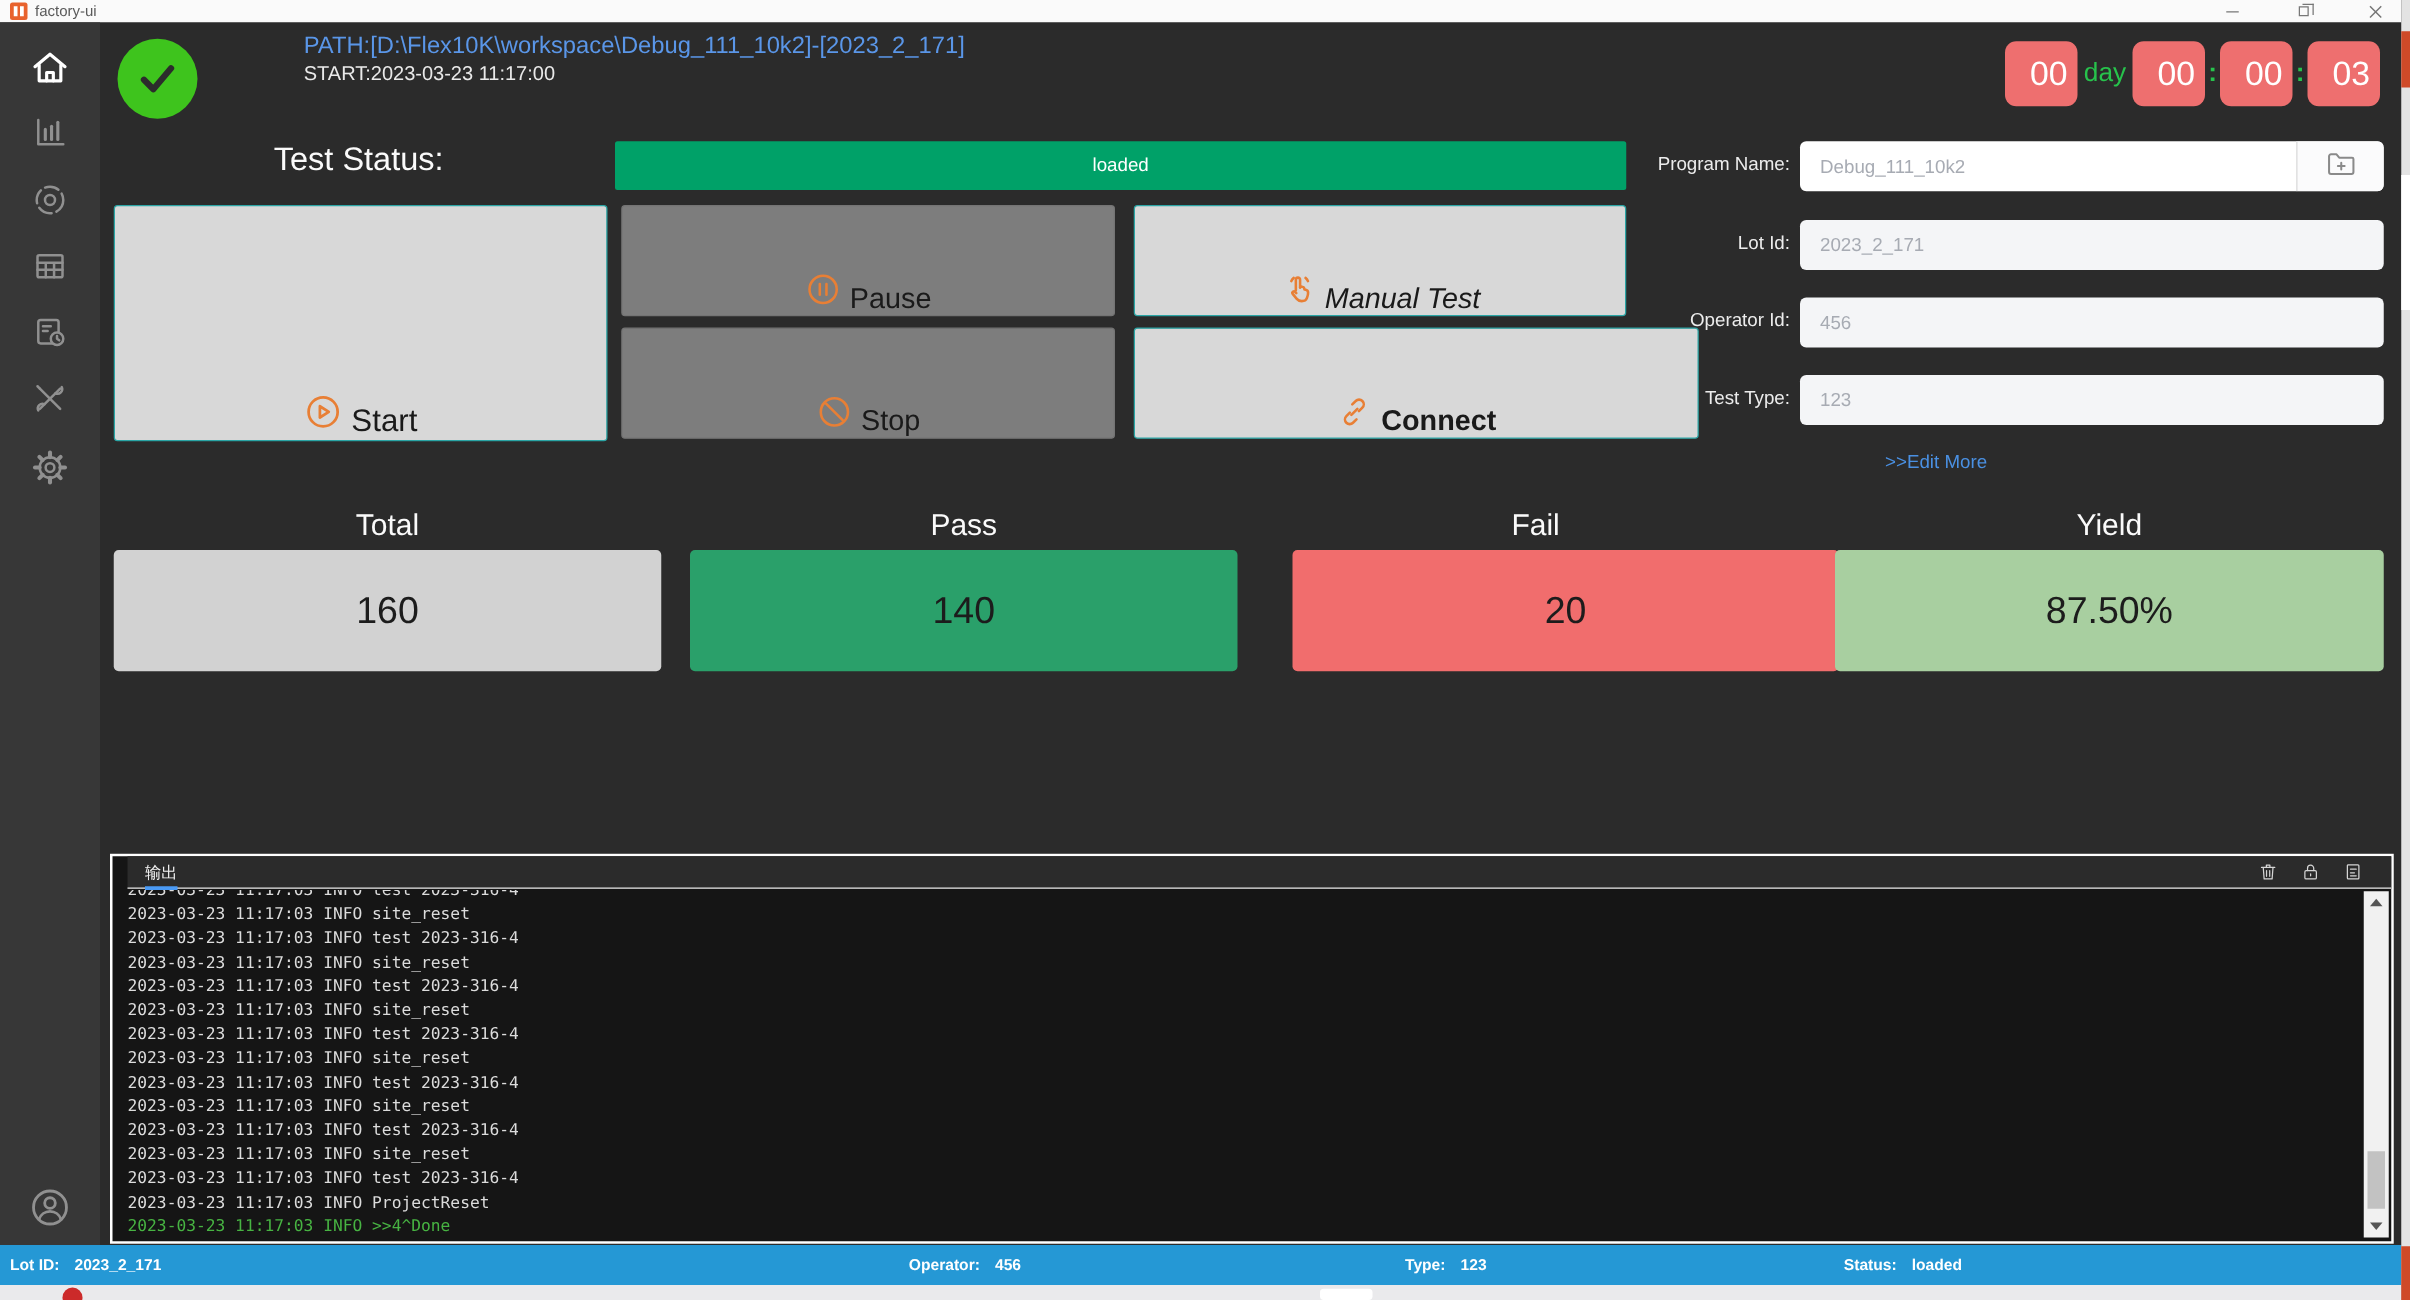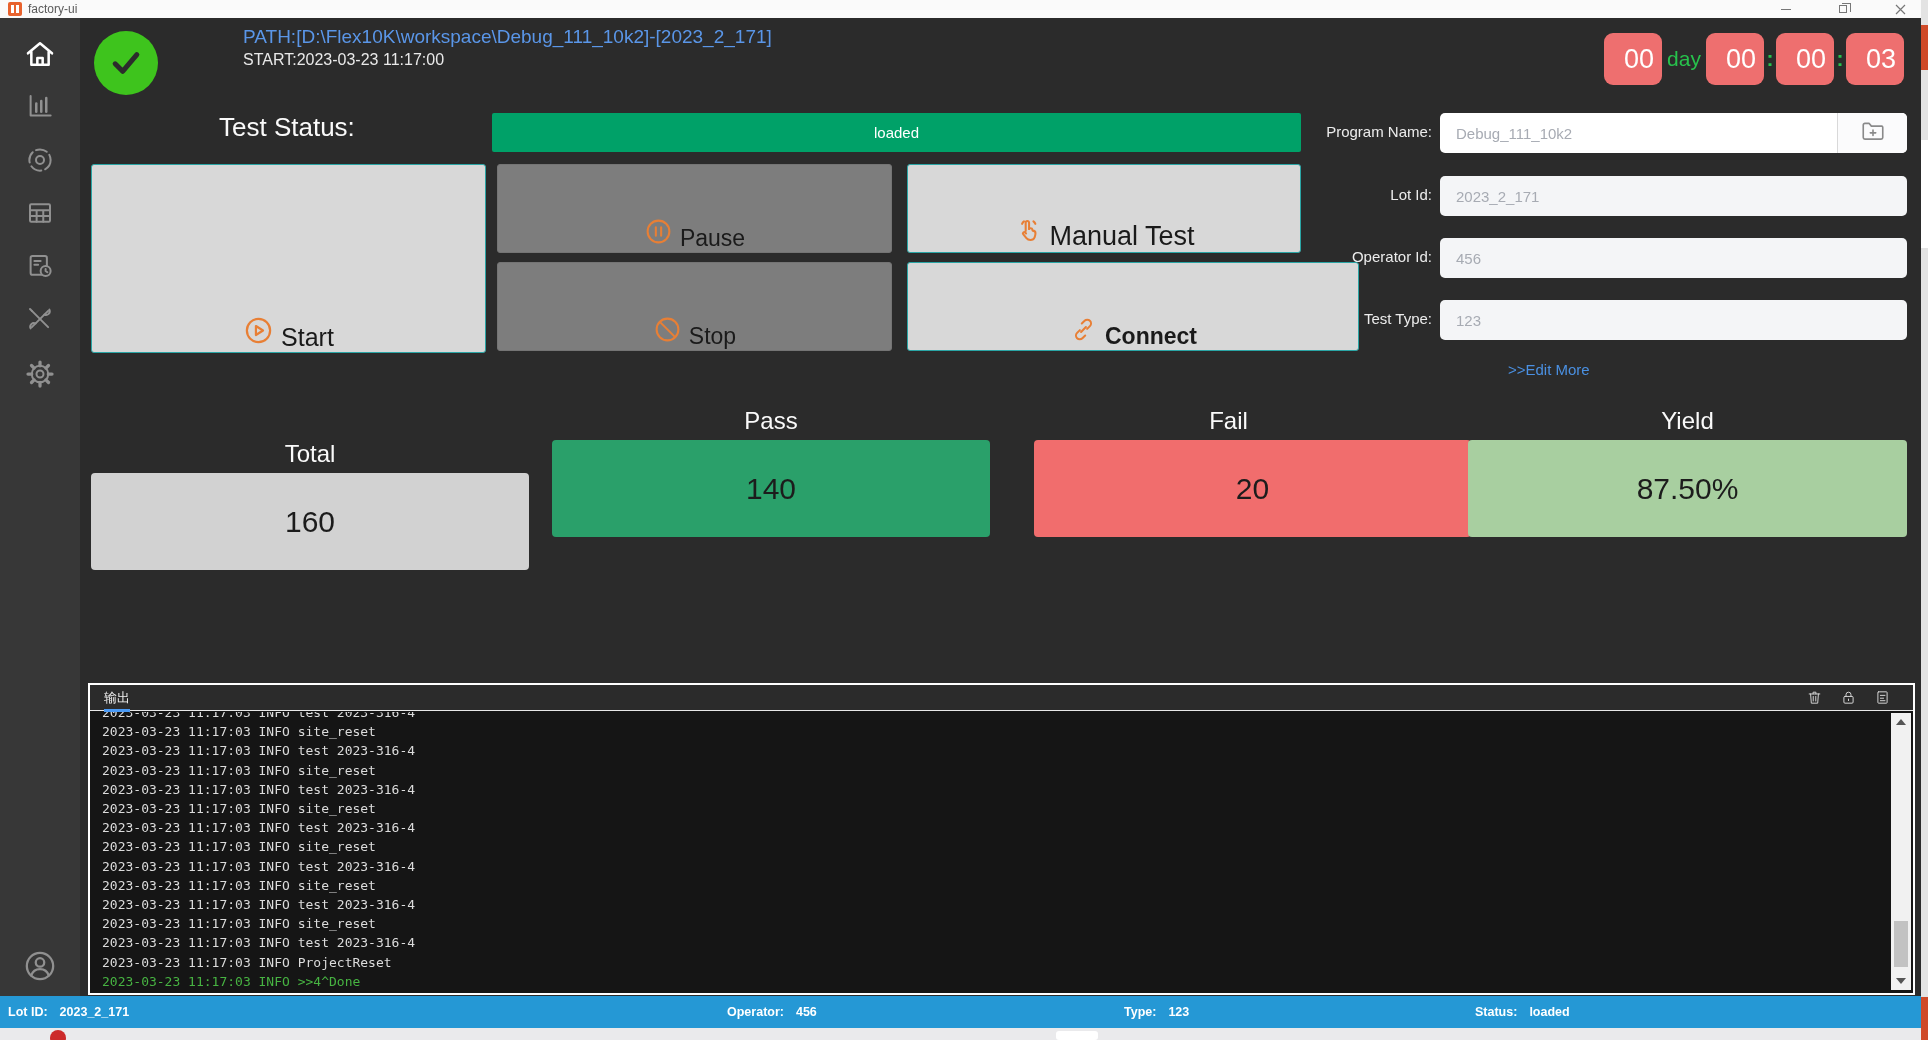--- a/index.html
+++ b/index.html
@@ -40,48 +40,48 @@
   .test-status-label { position:absolute; left:219px; top:112px; font-size:26px; color:#fafafa; }
   .loaded-bar { position:absolute; left:492px; top:113px; width:809px; height:39px; background:#00a168; border-radius:2px; color:#fff; font-size:15px; display:flex; align-items:center; justify-content:center; }
 
   
   .ctl-btn { position:absolute; display:flex; align-items:flex-end; justify-content:center; gap:7px; border-radius:3px; color:#1a1a1a; }
   .ctl-light { background:#d8d8d8; border:1px solid #2aa5a5; }
   .ctl-dark { background:#7d7d7d; border:1px solid #747474; }
   .btn-start { left:91px; top:164px; width:395px; height:189px; font-size:25px; }
   .btn-pause { left:497px; top:164px; width:395px; height:89px; font-size:23px; }
   .btn-stop { left:497px; top:262px; width:395px; height:89px; font-size:23px; }
-  .btn-manual { left:907px; top:164px; width:394px; height:89px; font-size:27px; }
+  .btn-manual { left:907px; top:164px; width:394px; height:89px; font-size:23px;font-style:italic; }
   .btn-connect { left:907px; top:262px; width:452px; height:89px; font-size:23px;font-weight:bold; }
   .ctl-btn svg { stroke:#e87f35; fill:none; stroke-width:1.7; stroke-linecap:round; stroke-linejoin:round; }
 
   
   .form-label { position:absolute; left:1312px; width:120px; text-align:right; font-size:15px; color:#ececec; }
   .form-input { position:absolute; left:1440px; width:467px; height:40px; background:#f4f5f7; border:none; border-radius:5px; font-size:15px; color:#555; padding:0 16px; font-family:"Liberation Sans",sans-serif; }
   .form-input::placeholder { color:#a7abb3; opacity:1; }
   .pn-wrap { position:absolute; left:1440px; top:113px; width:467px; height:40px; background:#ffffff; border-radius:5px; display:flex; overflow:hidden; }
   .pn-wrap input { flex:1; border:none; background:transparent; font-size:15px; color:#555; padding:0 16px; font-family:"Liberation Sans",sans-serif; }
   .pn-wrap input::placeholder { color:#a7abb3; opacity:1; }
   .pn-folder { width:70px; background:#fbfbfc; border-left:1px solid #d9d9d9; display:flex; align-items:center; justify-content:center; }
   .pn-folder svg { stroke:#8a8a8a; fill:none; stroke-width:1.5; stroke-linecap:round; stroke-linejoin:round; }
   .edit-more { position:absolute; left:1508px; top:361px; font-size:15px; color:#4a90e2; }
 
   
   .stat-label { position:absolute; top:407px; font-size:24px; color:#fafafa; text-align:center; }
   .stat-box { position:absolute; top:440px; height:97px; border-radius:4px; display:flex; align-items:center; justify-content:center; font-size:30px; color:#1c1c1c; }
-  .sl-0,.sb-0 { left:91px;  width:438px;margin-top:33px; }
+  .sl-0,.sb-0 { left:91px;  width:438px; }
   .sl-1,.sb-1 { left:552px; width:438px; }
   .sl-2,.sb-2 { left:1010px;width:437px; }
   .sl-3,.sb-3 { left:1468px;width:439px; }
   .sb-0 { background:#d2d2d2; } .sb-1 { background:#2aa06a; } .sb-2 { background:#f16d6d;margin-left:24px; } .sb-3 { background:#a8cfa0; }
   .stat-label { display:flex; align-items:center; justify-content:center; }
 
   
   .console { position:absolute; left:88px; top:683px; width:1827px; height:312px; border:2px solid #ffffff; background:#151515; }
-  .console-header { position:relative; height:26px; background:#2b2b2b; border-bottom:1px solid #e8e8e8; }
+  .console-header { position:relative; height:26px; background:#2b2b2b; border-bottom:1px solid #e8e8e8;margin-left:12px; }
   .console-tab { position:absolute; left:14px; top:4px; font-size:13px; color:#f0f0f0; }
   .console-tab:after { content:""; position:absolute; left:0; bottom:-5px; width:100%; height:3px; background:#4a9af5; }
   .console-icons { position:absolute; right:22px; top:4px; display:flex; gap:17px; }
   .console-icons svg { stroke:#d5d5d5; fill:none; stroke-width:1.4; stroke-linecap:round; stroke-linejoin:round; }
   .console-log { position:absolute; left:0; top:27px; right:24px; bottom:0; overflow:hidden; padding-left:12px; }
   .log-line { font-family:"DejaVu Sans Mono", monospace; font-size:13px; line-height:19.2px; color:#dcdcdc; white-space:pre; }
   .log-line.green { color:#47b342; }
   .log-offset { margin-top:-9px; }
   .v-scroll { position:absolute; right:2px; top:28px; bottom:3px; width:20px; background:#f1f1f1; }
   .v-arrow { position:absolute; left:5px; width:0; height:0; border-left:5px solid transparent; border-right:5px solid transparent; }

